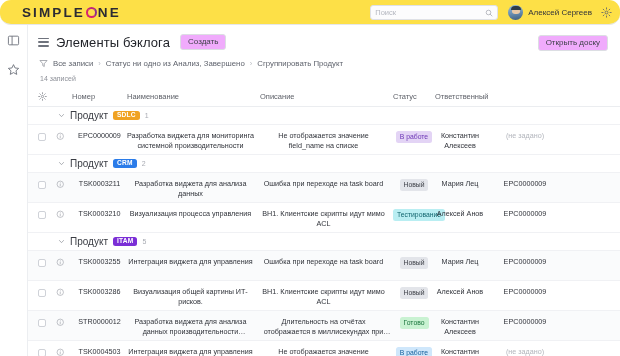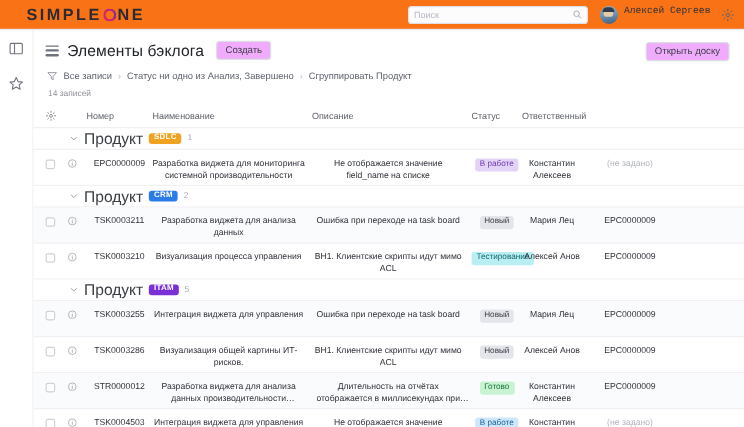--- a/index.html
+++ b/index.html
@@ -16,23 +16,24 @@
     display: flex;
     flex-direction: column;
   }
 
   
   .topbar {
     height: 25px;
     flex: 0 0 25px;
     display: flex;
     align-items: center;
-    background: #f97316;
+    background: #fde047;
     border-bottom: 1px solid #e6e7ea;
     padding: 0 8px 0 22px;
+    border-radius: 11px;
   }
   .logo {
     display: flex; align-items: center;
     font-size: 13.5px;
     letter-spacing: 2.1px;
     font-weight: 600;
     color: #2b2b33;
   }
   .logo .ring {
     display: inline-block;
@@ -40,33 +41,33 @@
     border-radius: 50%;
     border: 2.1px solid #d6246e;
     border-right-color: #8b2d8e;
     border-top-color: #c0237d;
     margin: 0 1px 0 1px;
     position: relative;
     top: 0.5px;
   }
   .topbar-spacer { flex: 1; }
   .search-box {
-    width: 150px; height: 15px;
+    width: 128px; height: 15px;
     border: 1px solid #dfe1e6;
     border-radius: 3px;
     background: #fcfcfd;
     display: flex; align-items: center;
     padding: 0 4px;
     margin-right: 10px;
   }
   .search-box .ph {
     font-size: 7.5px; color: #b4b7bf; flex: 1;
   }
   .search-box svg { width: 8px; height: 8px; }
-  .user-chip { display: flex; align-items: flex-start; gap: 5px; margin-right: 9px; font-family: Liberation Mono, monospace; }
+  .user-chip { display: flex; align-items: center; gap: 5px; margin-right: 9px; }
   .avatar {
     width: 15px; height: 15px; border-radius: 50%;
     background: linear-gradient(170deg,#8fb7d8 0%,#6f97bb 45%,#3e5d7c 100%);
     position: relative; overflow: hidden; flex: 0 0 15px;
   }
   .avatar::after {
     content: ""; position: absolute; left: 3.5px; top: 3px;
     width: 8px; height: 6px; border-radius: 50% 50% 40% 40%;
     background: #e8c9a8;
   }
@@ -159,21 +160,21 @@
   .td.muted { color: #b2b5bc; }
 
   .group-row {
     display: flex; align-items: center; gap: 5px;
     height: 18px;
     padding-left: 30px;
     border-bottom: 1px solid #f0f1f4;
     background: #ffffff;
   }
   .chev svg { width: 7px; height: 7px; display:block; }
-  .group-label { font-size: 13px; color: #3a3d44; }
+  .group-label { font-size: 10px; color: #3a3d44; }
   .pill {
     font-size: 6.6px; color: #ffffff; font-weight: 700;
     padding: 1.5px 4px 1.5px 4px; border-radius: 2.5px;
     line-height: 1; letter-spacing: .2px;
   }
   .group-count { font-size: 7px; color: #a8abb3; }
 
   .badge {
     display: inline-block;
     font-size: 6.8px; line-height: 1;

